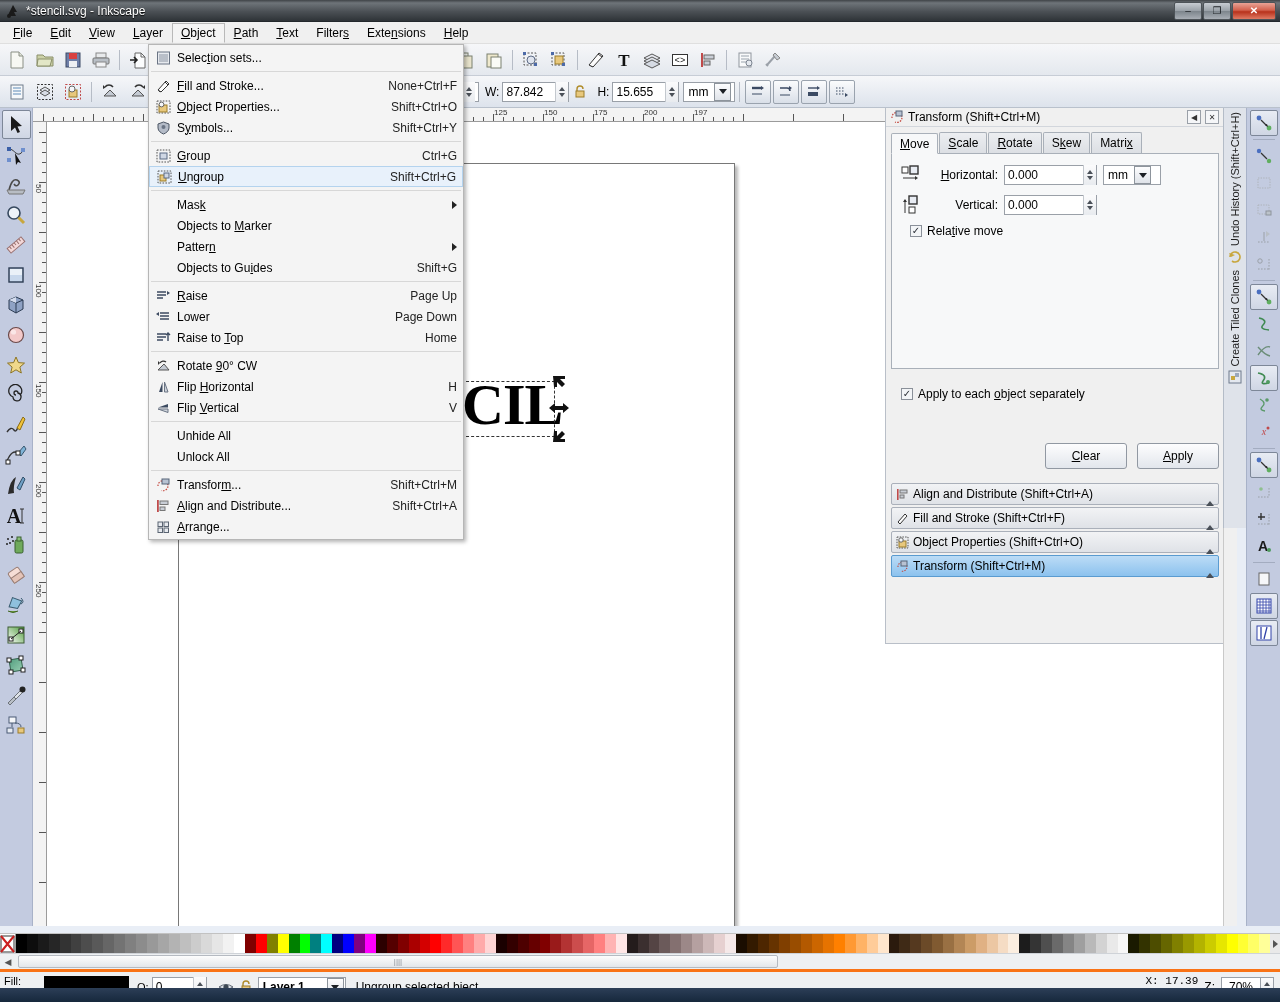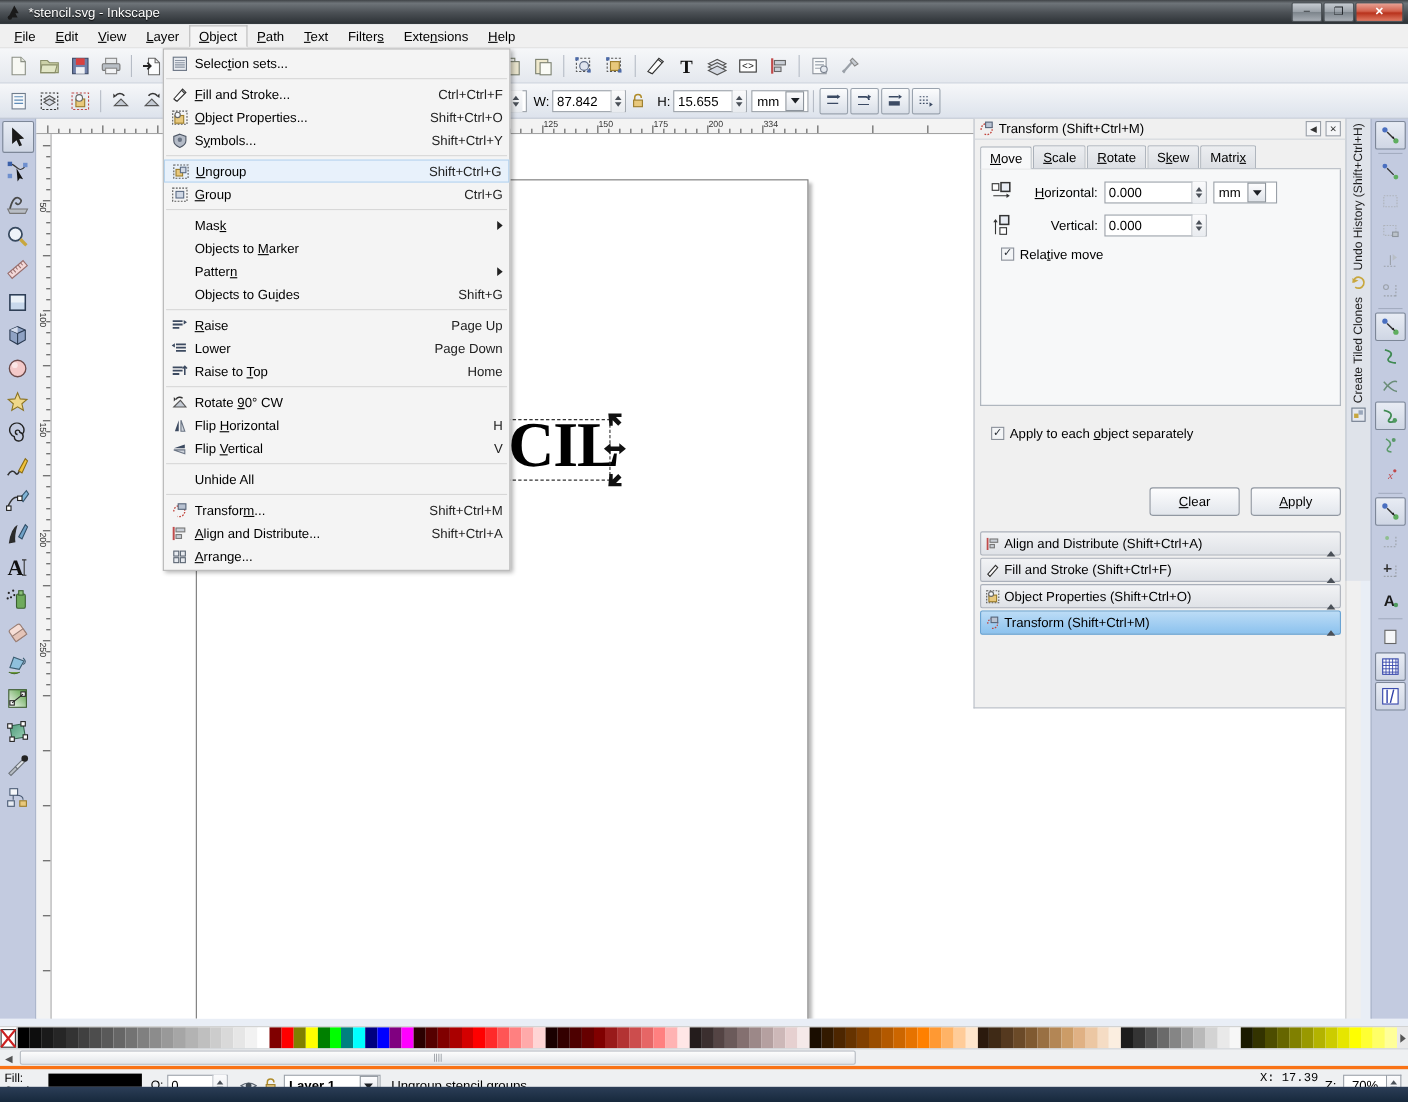--- a/index.html
+++ b/index.html
@@ -813,21 +813,21 @@
     <div class="rtick" style="left:810px;height:7px"></div>
       <div class="rtick" style="left:860px;height:7px"></div>
     <div class="rtick" style="left:910px;height:7px"></div>
       <div class="rtick" style="left:960px;height:7px"></div>
     <div class="rtick" style="left:1010px;height:7px"></div>
       <div class="rtick" style="left:1060px;height:7px"></div>
     <div class="rnum" style="left:461px">125</div>
     <div class="rnum" style="left:511px">150</div>
     <div class="rnum" style="left:561px">175</div>
     <div class="rnum" style="left:611px">200</div>
-    <div class="rnum" style="left:661px">334</div>
+    <div class="rnum" style="left:661px">197</div>
   </div>
 
   <div class="ruler-v">
     <div class="rticky" style="top:10px;width:7px"></div>
       <div class="rticky" style="top:20px;width:4px"></div>
     <div class="rticky" style="top:30px;width:4px"></div>
       <div class="rticky" style="top:40px;width:4px"></div>
     <div class="rticky" style="top:50px;width:4px"></div>
       <div class="rticky" style="top:60px;width:7px"></div>
     <div class="rticky" style="top:70px;width:4px"></div>
@@ -1197,21 +1197,21 @@
 
     <div class="ditem">
       <span class="dic">
         <svg width="15" height="14" viewBox="0 0 15 14">
             <path d="M2 11 L10 2 L13 5 L5 13 Z" fill="#fcfcfc" stroke="#333"></path>
             <path d="M2 11 L3.5 13 L5 13 Z" fill="#222"></path>
             <path d="M9 3 L12 6" stroke="#333"></path>
           </svg>
       </span>
       <span class="dtx"><span class="u">F</span>ill and Stroke...</span>
-      <span class="dac">Ctrl+Ctrl+F</span>
+      <span class="dac">None+Ctrl+F</span>
     </div>
     <div class="ditem">
       <span class="dic">
         <svg width="15" height="14" viewBox="0 0 15 14">
             <rect x="1" y="1" width="13" height="12" fill="none" stroke="#555" stroke-dasharray="1.6 1.3"></rect>
             <rect x="3" y="5" width="8" height="7" fill="#e8c87c" stroke="#9b7c2a"></rect>
             <circle cx="5.5" cy="4.5" r="2.4" fill="#f5f7fa" stroke="#666"></circle>
           </svg>
       </span>
       <span class="dtx"><span class="u">O</span>bject Properties...</span>
@@ -1222,41 +1222,41 @@
         <svg width="15" height="14" viewBox="0 0 15 14">
             <path d="M7.5 1 L13 3 v4 c0 3 -3 5 -5.5 6 C5 12 2 10 2 7 V3 Z" fill="#b4bbc7" stroke="#4d5664"></path>
             <circle cx="7.5" cy="6" r="2" fill="#6a7484"></circle>
           </svg>
       </span>
       <span class="dtx">S<span class="u">y</span>mbols...</span>
       <span class="dac">Shift+Ctrl+Y</span>
     </div>
     <div class="dsep"></div>
 
+    <div class="ditem">
+      <span class="dic">
+        <svg width="15" height="14" viewBox="0 0 15 14">
+            <rect x="1" y="1" width="13" height="12" fill="none" stroke="#555" stroke-dasharray="1.6 1.3"></rect>
+            <rect x="4" y="4" width="7" height="6" fill="#cfd7e4" stroke="#5b6b84"></rect>
+          </svg>
+      </span>
+      <span class="dtx"><span class="u">G</span>roup</span>
+      <span class="dac">Ctrl+G</span>
+    </div>
     <div class="ditem hl">
       <span class="dic">
         <svg width="15" height="14" viewBox="0 0 15 14">
             <rect x="1" y="1" width="13" height="12" fill="none" stroke="#555" stroke-dasharray="1.6 1.3"></rect>
             <rect x="3" y="5" width="6" height="6" fill="#e8c87c" stroke="#9b7c2a"></rect>
             <rect x="7" y="3" width="5" height="5" fill="#cfd7e4" stroke="#5b6b84"></rect>
           </svg>
       </span>
       <span class="dtx"><span class="u">U</span>ngroup</span>
       <span class="dac">Shift+Ctrl+G</span>
     </div>
-    <div class="ditem">
-      <span class="dic">
-        <svg width="15" height="14" viewBox="0 0 15 14">
-            <rect x="1" y="1" width="13" height="12" fill="none" stroke="#555" stroke-dasharray="1.6 1.3"></rect>
-            <rect x="4" y="4" width="7" height="6" fill="#cfd7e4" stroke="#5b6b84"></rect>
-          </svg>
-      </span>
-      <span class="dtx"><span class="u">G</span>roup</span>
-      <span class="dac">Ctrl+G</span>
-    </div>
     <div class="dsep"></div>
 
     <div class="ditem">
       <span class="dic"></span>
       <span class="dtx">Mas<span class="u">k</span></span>
       <span class="sub"></span>
     </div>
     <div class="ditem">
       <span class="dic"></span>
       <span class="dtx">Objects to <span class="u">M</span>arker</span>
@@ -1333,20 +1333,24 @@
           </svg>
       </span>
       <span class="dtx">Flip <span class="u">V</span>ertical</span>
       <span class="dac">V</span>
     </div>
     <div class="dsep"></div>
 
     <div class="ditem">
       <span class="dic"></span>
       <span class="dtx">Unhide All</span>
+    </div>
+    <div class="ditem">
+      <span class="dic"></span>
+      <span class="dtx">Unlock All</span>
     </div>
     <div class="dsep"></div>
 
     <div class="ditem">
       <span class="dic">
         <svg width="15" height="14" viewBox="0 0 15 14">
             <path d="M2 8 a5 5 0 1 1 3.5 4.5" fill="none" stroke="#c2453c" stroke-width="1.2" stroke-dasharray="1.5 1.2"></path>
             <rect x="6" y="1" width="7" height="5" fill="#b8c2d2" stroke="#566479"></rect>
           </svg>
       </span>
@@ -1543,21 +1547,21 @@
             <rect x="3" y="6" width="8" height="6" fill="#e8c87c" stroke="#9b7c2a"></rect>
           </svg>
       </span>
       <div class="combo" style="width:88px">
         <span style="font-weight:bold">Layer 1</span>
         <span class="arrowbox" style="margin-left:auto">
             <i class="caret-dn"></i>
           </span>
       </div>
     </div>
-    <div class="statusmsg">Ungroup stencil groups</div>
+    <div class="statusmsg">Ungroup selected bject</div>
     <div class="coords">
       <div style="text-align:right">
         <div><span>X:</span> <span>17.39</span></div>
         <div><span>Y:</span> <span>311.07</span></div>
       </div>
       <span style="margin:0 6px;font-family:'Liberation Sans',sans-serif;font-size:12px">Z:</span>
       <div class="zoomfield">70%</div>
       <div class="spinarrows" style="border:1px solid #9aa0a8;border-left:none;height:20px">
           <i class="up"></i>
           <i class="dn"></i>

